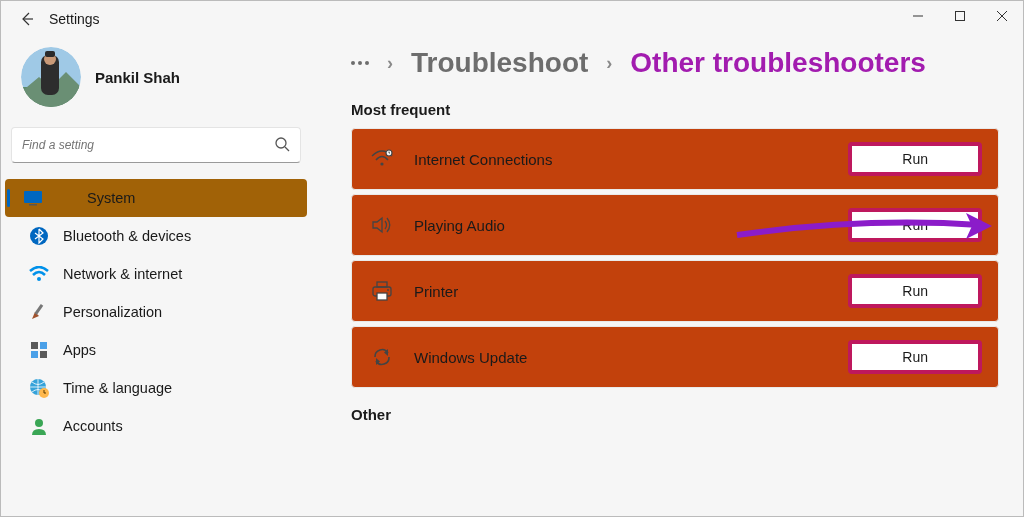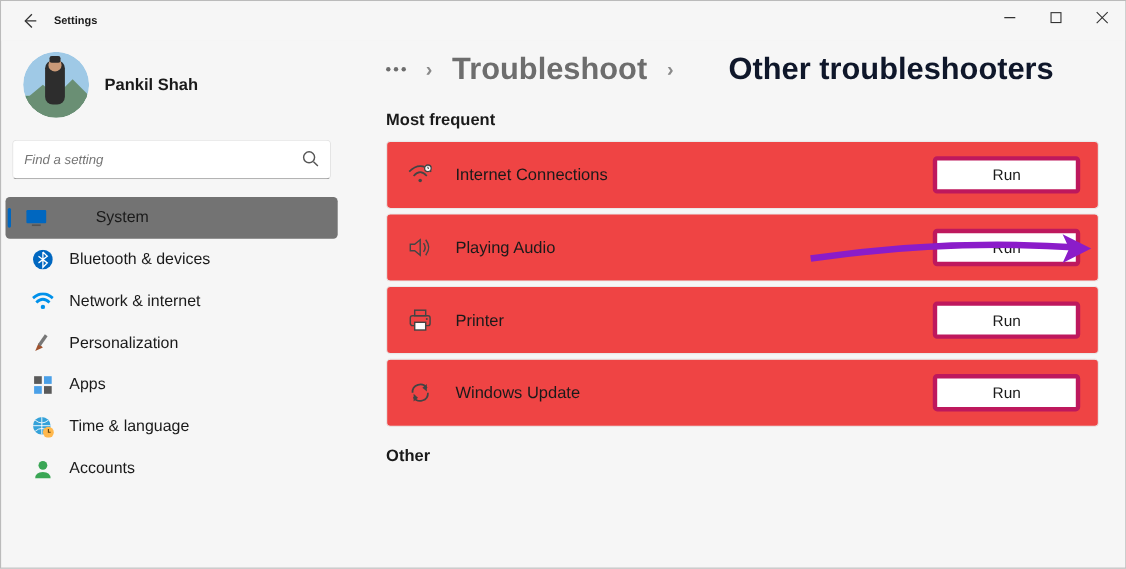--- a/index.html
+++ b/index.html
@@ -21,21 +21,21 @@
     align-items: center;
     padding-left: 12px;
     background: #f6f6f6;
   }
   .titlebar .back {
     width: 28px; height: 28px;
     display: flex; align-items: center; justify-content: center;
     margin-right: 8px;
     color: #333;
   }
-  .titlebar .title { font-size: 10px; font-weight: 700; }
+  .titlebar .title { font-size: 14px; font-weight: 400; }
   .winctrls {
     position: absolute;
     top: 0; right: 0;
     display: flex;
   }
   .winctrls div {
     width: 42px; height: 30px;
     display: flex; align-items: center; justify-content: center;
     color: #333;
   }
@@ -99,21 +99,21 @@
   .nav .item {
     height: 38px;
     display: flex;
     align-items: center;
     gap: 14px;
     padding-left: 28px;
     font-size: 14.5px;
     position: relative;
   }
   .nav .item.active {
-    background: #737373;
+    background: #a16207;
     border-radius: 4px;
     margin: 0 4px;
     padding-left: 18px;
     gap: 44px;
   }
   .nav .item.active::before {
     content: "";
     position: absolute;
     left: 2px; top: 10px; bottom: 10px;
     width: 3px;
@@ -128,30 +128,30 @@
     align-items: center;
     gap: 18px;
     color: #6d6d6d;
     font-size: 28px;
     font-weight: 600;
     margin-bottom: 22px;
   }
   .breadcrumb .dots { color: #6d6d6d; letter-spacing: 2px; display:flex; gap:3px;}
   .breadcrumb .dots span{ width:4px; height:4px; background:#6d6d6d; border-radius:50%; display:inline-block;}
   .breadcrumb .chev { color: #8a8a8a; font-size: 18px; }
-  .breadcrumb .cur { color: #0f172a; margin-left: 32px; }
+  .breadcrumb .cur { color: #a21caf; }
 
   .section-title {
     font-size: 15px;
     font-weight: 600;
     margin-bottom: 10px;
   }
 
   .card {
-    background: #ef4444;
+    background: #c2410c;
     border: 1px solid #e9e9e9;
     border-radius: 4px;
     height: 62px;
     display: flex;
     align-items: center;
     padding: 0 16px;
     margin-bottom: 4px;
     position: relative;
   }
   .card .cicon {

